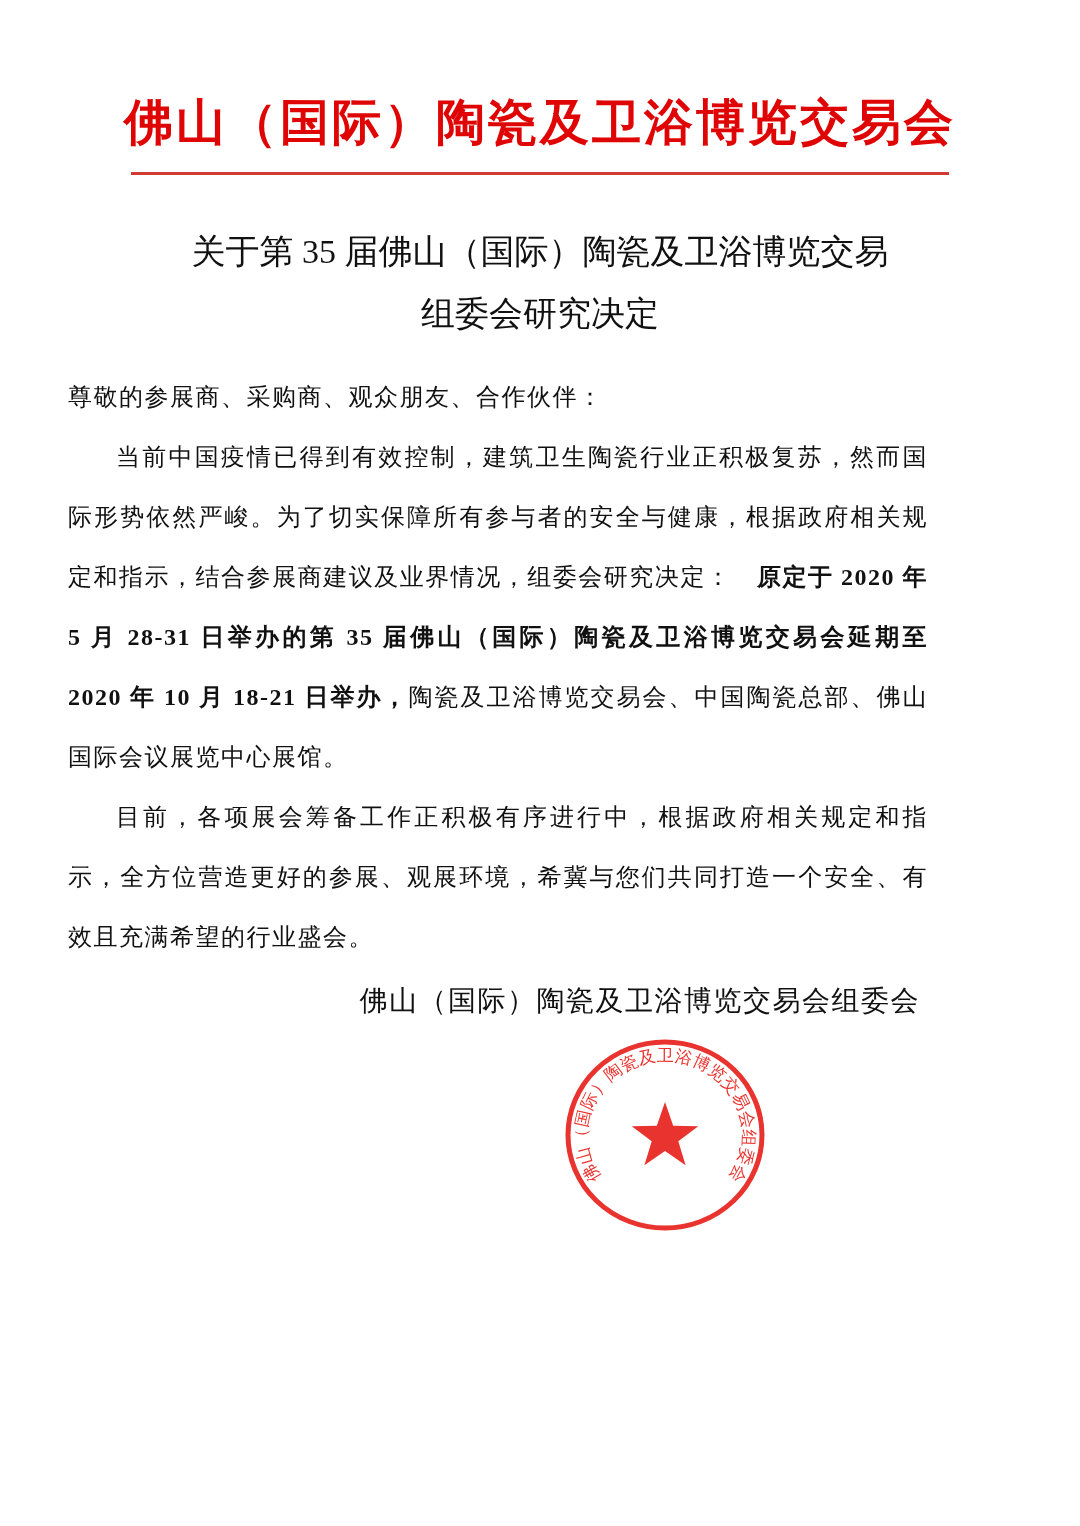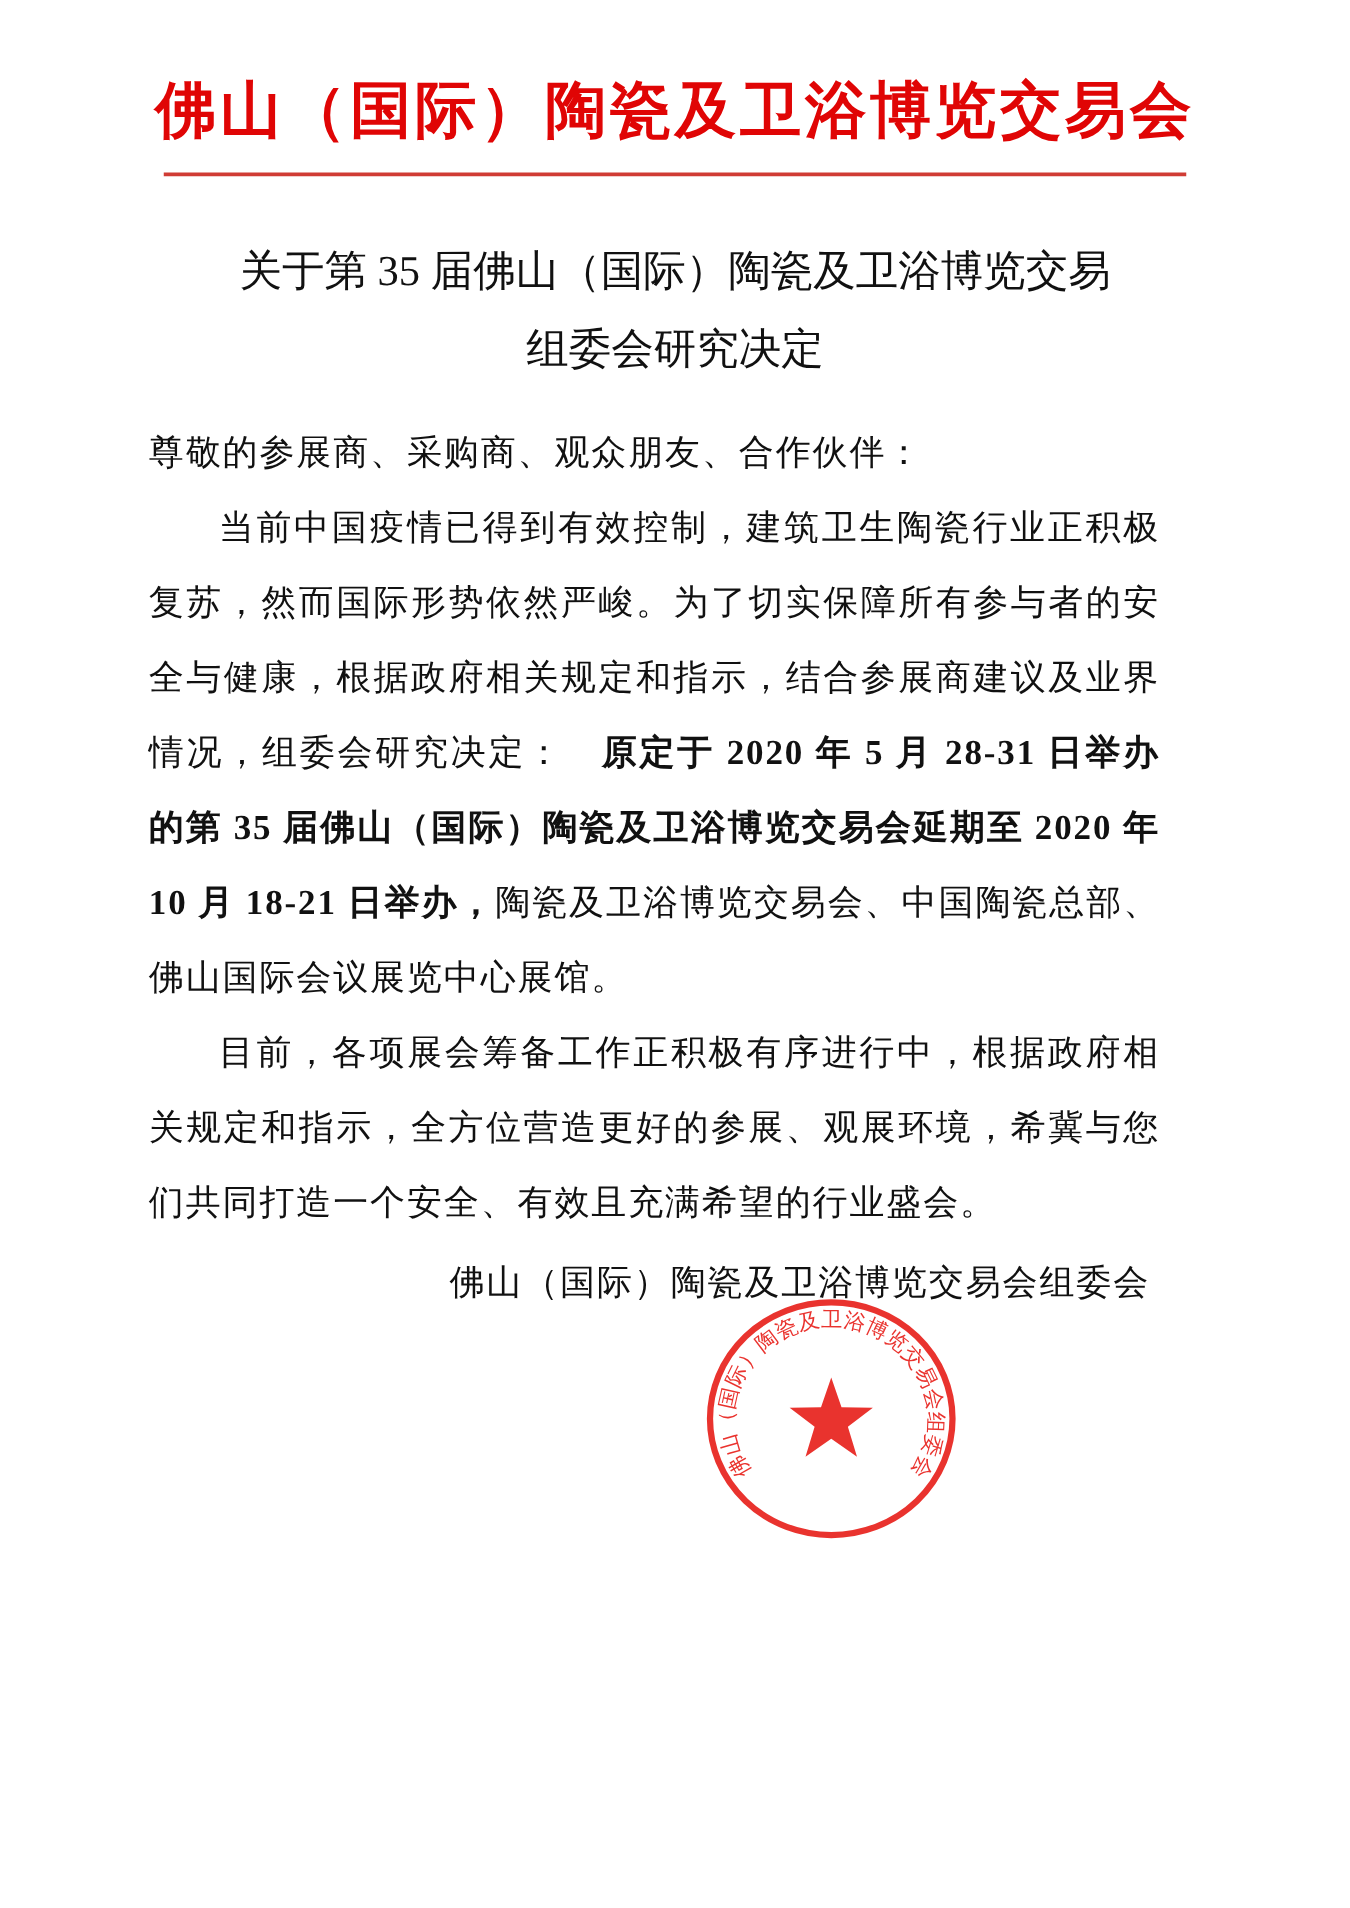--- a/index.html
+++ b/index.html
@@ -10,21 +10,21 @@
   .page {
     position: relative;
     width: 1080px;
     height: 1526px;
     background: #ffffff;
     overflow: hidden;
     font-family: "Liberation Serif", "DejaVu Serif", serif;
     color: #111111;
   }
   .org-header {
-    padding-top: 56px;
+    padding-top: 90px;
     text-align: center;
     font-size: 49px;
     font-weight: bold;
     letter-spacing: 3px;
     line-height: 66px;
     color: #e00505;
   }
   .header-divider {
     width: 818px;
     height: 3px;
@@ -33,22 +33,22 @@
   }
   .doc-title {
     margin-top: 46px;
     text-align: center;
     font-size: 34px;
     font-weight: normal;
     line-height: 62px;
     color: #111111;
   }
   .doc-body {
-    margin: 22px 152px 0 119px;
-    font-size: 28px;
+    margin: 22px 152px 0 68px;
+    font-size: 24px;
     line-height: 60px;
     letter-spacing: 1.5px;
     text-align: justify;
     text-justify: inter-ideograph;
   }
   .doc-body p {
     margin: 0;
     text-indent: 2em;
   }
   .doc-body p.no-indent {

